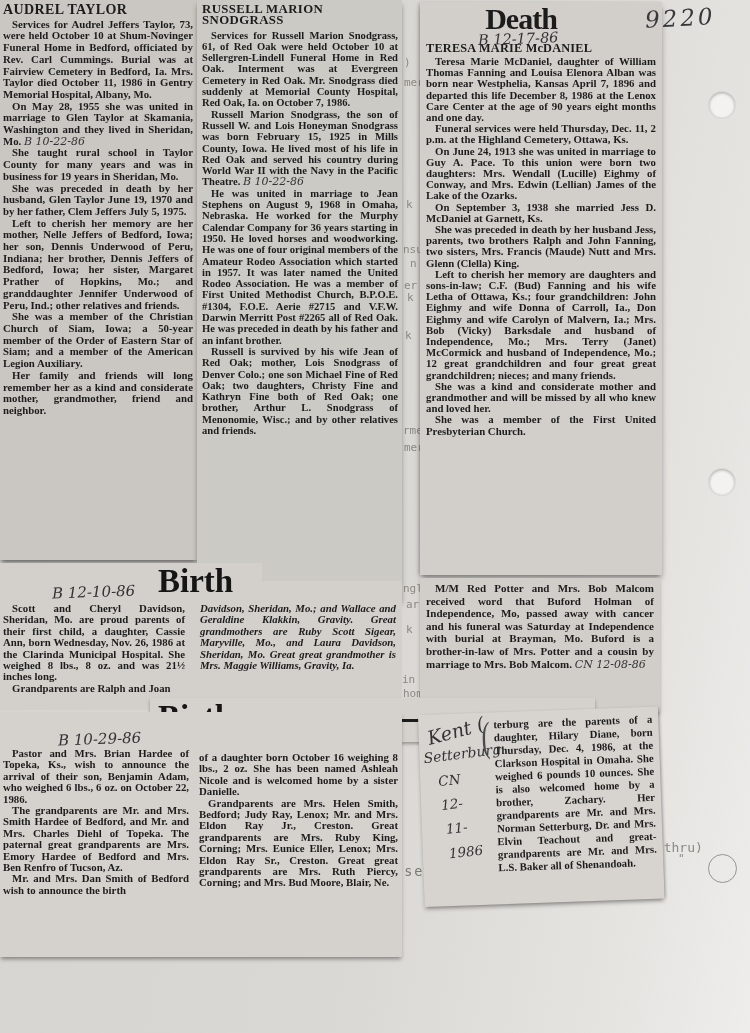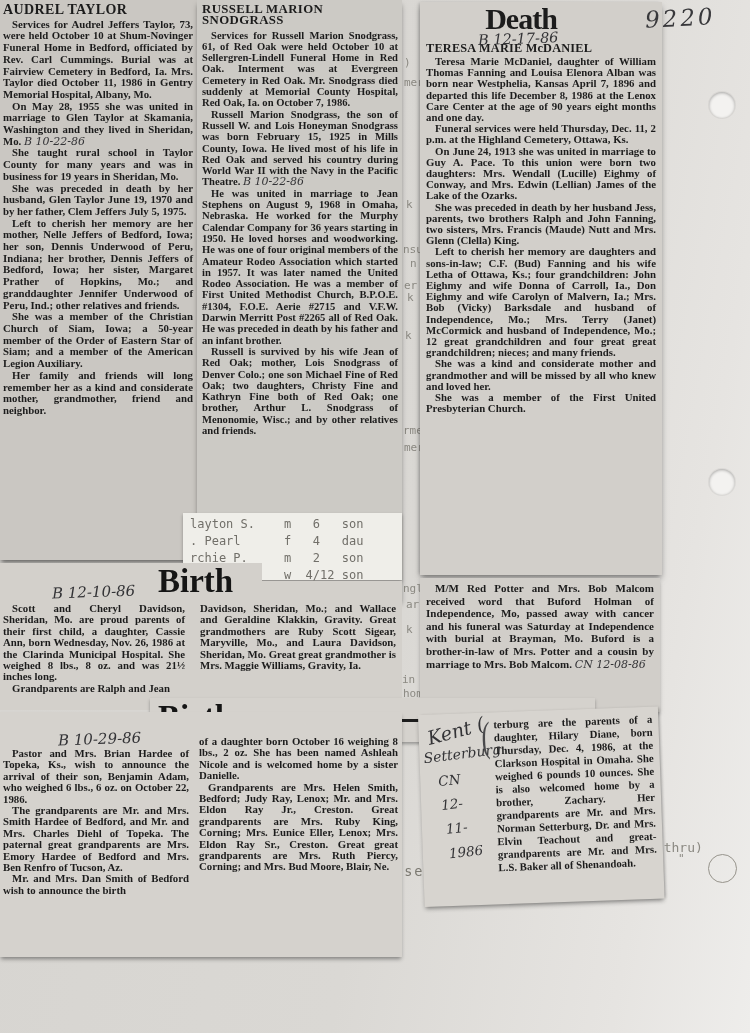--- a/index.html
+++ b/index.html
@@ -99,69 +99,64 @@
   </div>
 
   <div class="clip snodgrass">
     <div class="title">RUSSELL MARION SNODGRASS</div>
     <p>Services for Russell Marion Snodgrass, 61, of Red Oak were held October 10 at Sellergren-Lindell Funeral Home in Red Oak. Interment was at Evergreen Cemetery in Red Oak. Mr. Snodgrass died suddenly at Memorial County Hospital, Red Oak, Ia. on October 7, 1986.</p>
     <p><span>Russell Marion Snodgrass, the son of Russell W. and Lois Honeyman Snodgrass was born February 15, 1925 in Mills County, Iowa. He lived most of his life in Red Oak and served his country during World War II with the Navy in the Pacific Theatre.</span> <span class="hw hw-inline">B 10-22-86</span></p>
     <p>He was united in marriage to Jean Stephens on August 9, 1968 in Omaha, Nebraska. He worked for the Murphy Calendar Company for 36 years starting in 1950. He loved horses and woodworking. He was one of four original members of the Amateur Rodeo Association which started in 1957. It was later named the United Rodeo Association. He was a member of First United Methodist Church, B.P.O.E. #1304, F.O.E. Aerie #2715 and V.F.W. Darwin Merritt Post #2265 all of Red Oak. He was preceded in death by his father and an infant brother.</p>
     <p>Russell is survived by his wife Jean of Red Oak; mother, Lois Snodgrass of Denver Colo.; one son Michael Fine of Red Oak; two daughters, Christy Fine and Kathryn Fine both of Red Oak; one brother, Arthur L. Snodgrass of Menonomie, Wisc.; and by other relatives and friends.</p>
   </div>
 
-  <div class="census">
-    <div>layton S.    m   6   son</div>
-    <div>. Pearl      f   4   dau</div>
-    <div>rchie P.     m   2   son</div>
-    <div>             w  4/12 son</div>
-  </div>
 
   <div class="clip death">
     <div class="death-headline">Death</div>
     <div class="hw" style="margin:-3px 0 0 52px;font-size:14.5px;transform:rotate(-2deg);">B 12-17-86</div>
     <p class="death-sub">TERESA MARIE McDANIEL</p>
     <p>Teresa Marie McDaniel, daughter of William Thomas Fanning and Louisa Elenora Alban was born near Westphelia, Kansas April 7, 1896 and departed this life December 8, 1986 at the Lenox Care Center at the age of 90 years eight months and one day.</p>
     <p>Funeral services were held Thursday, Dec. 11, 2 p.m. at the Highland Cemetery, Ottawa, Ks.</p>
     <p>On June 24, 1913 she was united in marriage to Guy A. Pace. To this union were born two daughters: Mrs. Wendall (Lucille) Eighmy of Conway, and Mrs. Edwin (Lellian) James of the Lake of the Ozarks.</p>
+    <p>On September 3, 1938 she married Jess D. McDaniel at Garnett, Ks.</p>
     <p>She was preceded in death by her husband Jess, parents, two brothers Ralph and John Fanning, two sisters, Mrs. Francis (Maude) Nutt and Mrs. Glenn (Clella) King.</p>
     <p>Left to cherish her memory are daughters and sons-in-law; C.F. (Bud) Fanning and his wife Letha of Ottawa, Ks.; four grandchildren: John Eighmy and wife Donna of Carroll, Ia., Don Eighmy and wife Carolyn of Malvern, Ia.; Mrs. Bob (Vicky) Barksdale and husband of Independence, Mo.; Mrs. Terry (Janet) McCormick and husband of Independence, Mo.; 12 great grandchildren and four great great grandchildren; nieces; and many friends.</p>
     <p>She was a kind and considerate mother and grandmother and will be missed by all who knew and loved her.</p>
     <p>She was a member of the First United Presbyterian Church.</p>
   </div>
 
   <div class="clip malcom">
     <p><span>M/M Red Potter and Mrs. Bob Malcom received word that Buford Holman of Independence, Mo, passed away with cancer and his funeral was Saturday at Independence with burial at Brayman, Mo. Buford is a brother-in-law of Mrs. Potter and a cousin by marriage to Mrs. Bob Malcom.</span> <span class="hw hw-inline">CN 12-08-86</span></p>
   </div>
 
   <div class="clip birth1">
     <div class="hw hw-block" style="left:52px;top:20px;">B 12-10-86</div>
     <div class="birth-headline" style="left:158px;top:2px;">Birth</div>
     <div class="bcol" style="left:3px;top:40px;width:182px;">
       <p>Scott and Cheryl Davidson, Sheridan, Mo. are proud parents of their first child, a daughter, Cassie Ann, born Wednesday, Nov. 26, 1986 at the Clarinda Municipal Hospital. She weighed 8 lbs., 8 oz. and was 21½ inches long.</p>
-      <p>Grandparents are Ralph and Jean</p>
+      <p>Grandparents are Ralph and Joan</p>
     </div>
     <div class="bcol" style="left:200px;top:40px;width:196px;">
-      <p style="text-indent:0;">Davidson, Sheridan, Mo.; and Wallace and Geraldine Klakkin, Gravity. Great grandmothers are Ruby Scott Sigear, Maryville, Mo., and Laura Davidson, Sheridan, Mo. Great great grandmother is Mrs. Maggie Williams, Gravity, Ia.</p>
+      <p style="text-indent:0;font-style:italic;">Davidson, Sheridan, Mo.; and Wallace and Geraldine Klakkin, Gravity. Great grandmothers are Ruby Scott Sigear, Maryville, Mo., and Laura Davidson, Sheridan, Mo. Great great grandmother is Mrs. Maggie Williams, Gravity, Ia.</p>
     </div>
   </div>
 
   <div class="headline-strip">
     <div class="birth-headline">Birth</div>
     <div class="headline-rule"></div>
   </div>
 
   <div class="clip birth2">
     <div class="hw hw-block" style="left:58px;top:18px;">B 10-29-86</div>
     <div class="bcol" style="left:3px;top:36px;width:186px;">
       <p>Pastor and Mrs. Brian Hardee of Topeka, Ks., wish to announce the arrival of their son, Benjamin Adam, who weighed 6 lbs., 6 oz. on October 22, 1986.</p>
       <p>The grandparents are Mr. and Mrs. Smith Hardee of Bedford, and Mr. and Mrs. Charles Diehl of Topeka. The paternal great grandparents are Mrs. Emory Hardee of Bedford and Mrs. Ben Renfro of Tucson, Az.</p>
       <p>Mr. and Mrs. Dan Smith of Bedford wish to announce the birth</p>
     </div>
-    <div class="bcol" style="left:199px;top:24px;width:199px;">
+    <div class="bcol" style="left:199px;top:40px;width:199px;">
       <p style="text-indent:0;">of a daughter born October 16 weighing 8 lbs., 2 oz. She has been named Ashleah Nicole and is welcomed home by a sister Danielle.</p>
       <p>Grandparents are Mrs. Helen Smith, Bedford; Judy Ray, Lenox; Mr. and Mrs. Eldon Ray Jr., Creston. Great grandparents are Mrs. Ruby King, Corning; Mrs. Eunice Eller, Lenox; Mrs. Eldon Ray Sr., Creston. Great great grandparents are Mrs. Ruth Piercy, Corning; and Mrs. Bud Moore, Blair, Ne.</p>
     </div>
   </div>
 
   <div class="clip setterburg">
     <div class="hw kent">Kent (</div>
     <div class="hw setname">Setterburg</div>
     <div class="hw setdate" style="left:18px;top:58px;">CN</div>
     <div class="hw setdate" style="left:20px;top:82px;">12-</div>

